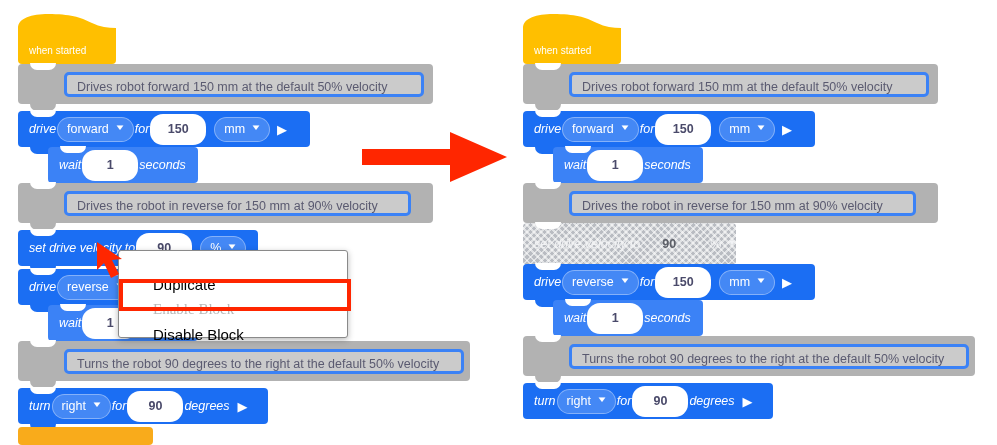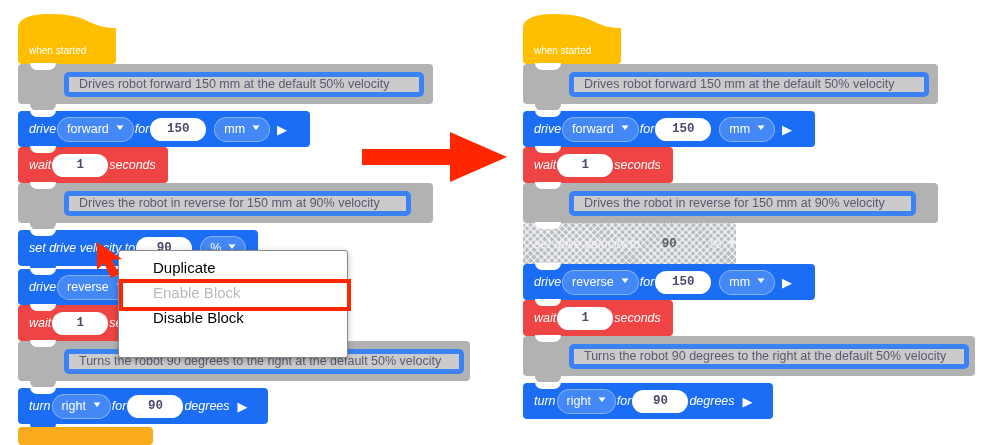--- a/index.html
+++ b/index.html
@@ -29,46 +29,45 @@
     width:26px;height:7px;border-radius:0 0 7px 7px;
     background:#ffffff;
   }
   .blk::after{ 
     content:"";position:absolute;left:12px;bottom:-7px;
     width:26px;height:7px;border-radius:0 0 7px 7px;
   }
   .blk.no-bot::after{display:none;}
 
   .c-blue{background:#1b6ef3;} .c-blue::after{background:#1b6ef3;}
-  .c-orange{background:#ef4444;} .c-orange::after{background:#f9ab1b;}
+  .c-orange{background:#3b82f6;margin-left:30px;} .c-orange::after{background:#f9ab1b;}
   .c-gray{background:#b2b2b2;} .c-gray::after{background:#b2b2b2;}
 
   .lbl{padding:0 1px;font-style:italic;}
   .lbl.first{padding-left:11px;}
 
   
   .dd{
     background:rgba(255,255,255,.18);
     border:1px solid rgba(255,255,255,.35);
     border-radius:13px;
     height:23px;
     display:flex;align-items:center;
     padding:0 9px;
     color:#fff;font-size:12.5px;
     gap:7px;
   }
   .dd .car{font-size:8px;line-height:1;transform:scaleX(1.45) translateY(-1px);}
   
   .num{
     background:#ffffff;color:#4a4a6a;
-    border-radius:13px;height:23px;min-width:38px;
+    border-radius:13px;height:31px;min-width:38px;
     display:flex;align-items:center;justify-content:center;
     font-size:12.5px;font-weight:600;
     padding:0 9px;
-    font-family:Liberation Mono, monospace;
   }
   .play{font-size:13px;color:#fff;padding:0 9px 0 7px;line-height:1;}
 
   
   .hat{
     position:absolute;
     background:#ffbf00;
     border-radius:4px;
     display:flex;align-items:flex-end;
     color:#fff;font-size:10px;
@@ -79,25 +78,25 @@
   .hat .htxt{padding:0 0 8px 11px;}
   .hat::after{
     content:"";position:absolute;left:12px;bottom:-7px;
     width:26px;height:7px;border-radius:0 0 7px 7px;background:#ffbf00;
   }
 
   
   .note-inner{
     position:absolute;
     background:#cbcbcb;
-    border:5px solid #3b82f6;
+    border:3px solid #3b82f6;
     border-radius:5px;
     color:#5a5a70;
     font-size:12.5px;
-    display:flex;align-items:flex-start;
+    display:flex;align-items:flex-end;
     padding:0 10px;
     box-sizing:border-box;
   }
 
   
   .disabled{
     background:
       repeating-linear-gradient(45deg, rgba(255,255,255,.55) 0 2px, rgba(0,0,0,0) 2px 5px),
       repeating-linear-gradient(-45deg, rgba(255,255,255,.55) 0 2px, rgba(0,0,0,0) 2px 5px),
       #b9bcc2;
@@ -105,36 +104,36 @@
   }
   .disabled::after{background:#b9bcc2;}
   .disabled .dd{background:rgba(255,255,255,.10);border-color:rgba(255,255,255,.28);color:#f2f3f5;}
   .disabled .num{background:rgba(255,255,255,.0);color:#5d6068;font-weight:600;}
 
   
   .red-arrow{position:absolute;left:362px;top:132px;width:145px;height:50px;}
 
   
   .ctxmenu{
-    position:absolute;left:118px;top:250px;width:230px;height:108px;
+    position:absolute;left:118px;top:250px;width:230px;height:88px;
     background:#ffffff;
     border:1px solid #8a8a8a;
     border-radius:3px;
     box-shadow:0 2px 6px rgba(0,0,0,.28);
     box-sizing:border-box;
-    padding-top:4px;
+    padding-top:21px;
   }
   .mi{
     height:25px;display:flex;align-items:center;
     padding-left:34px;
     font-size:15px;color:#000000;
     box-sizing:border-box;
   }
   .mi.sel{background:#d9e8f5;}
-  .mi.dis{color:#b9b9b9;}
+  .mi.dis{color:#b9b9b9;font-family:Liberation Serif, serif;}
   .hl-box{
     position:absolute;left:0px;top:28px;width:232px;height:32px;
     border:4px solid #ff2600;box-sizing:border-box;
     pointer-events:none;
   }
 
   
   .cursor{position:absolute;left:92px;top:240px;width:46px;height:44px;}
 </style>
 </head>

